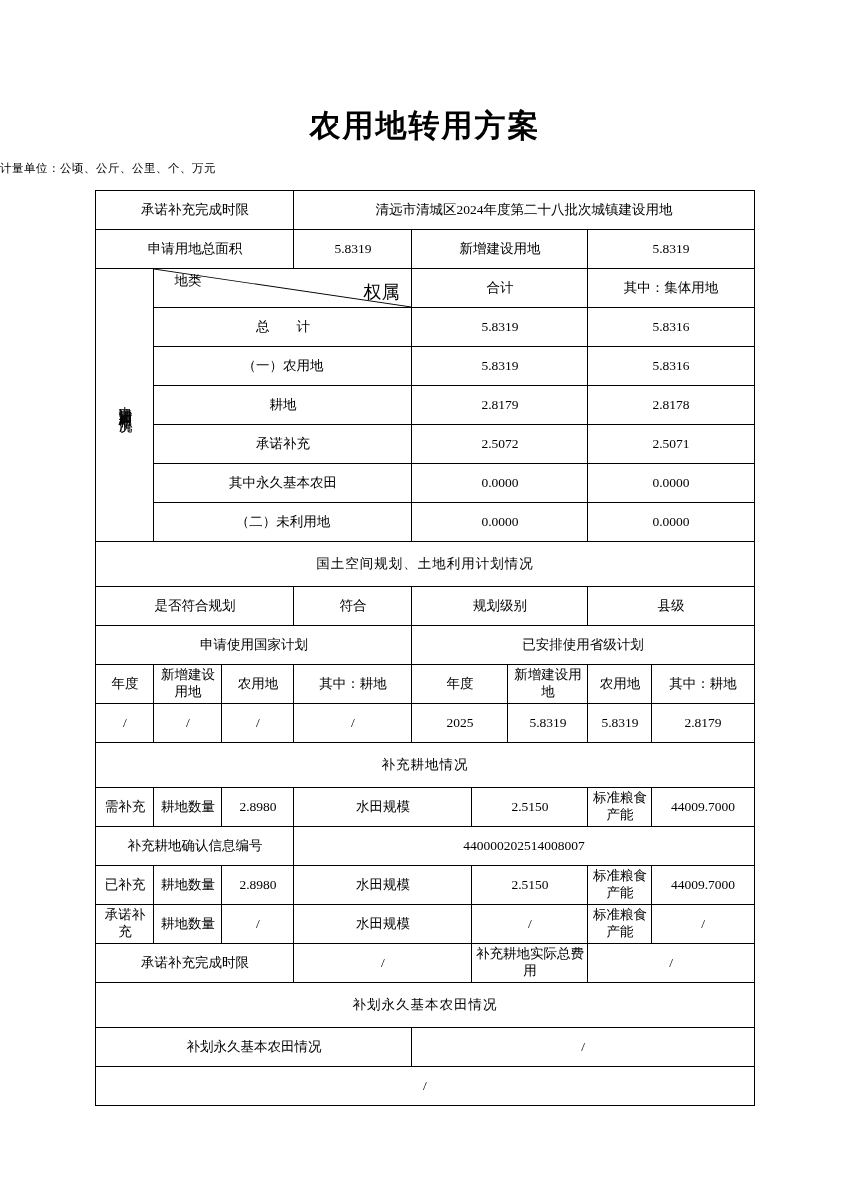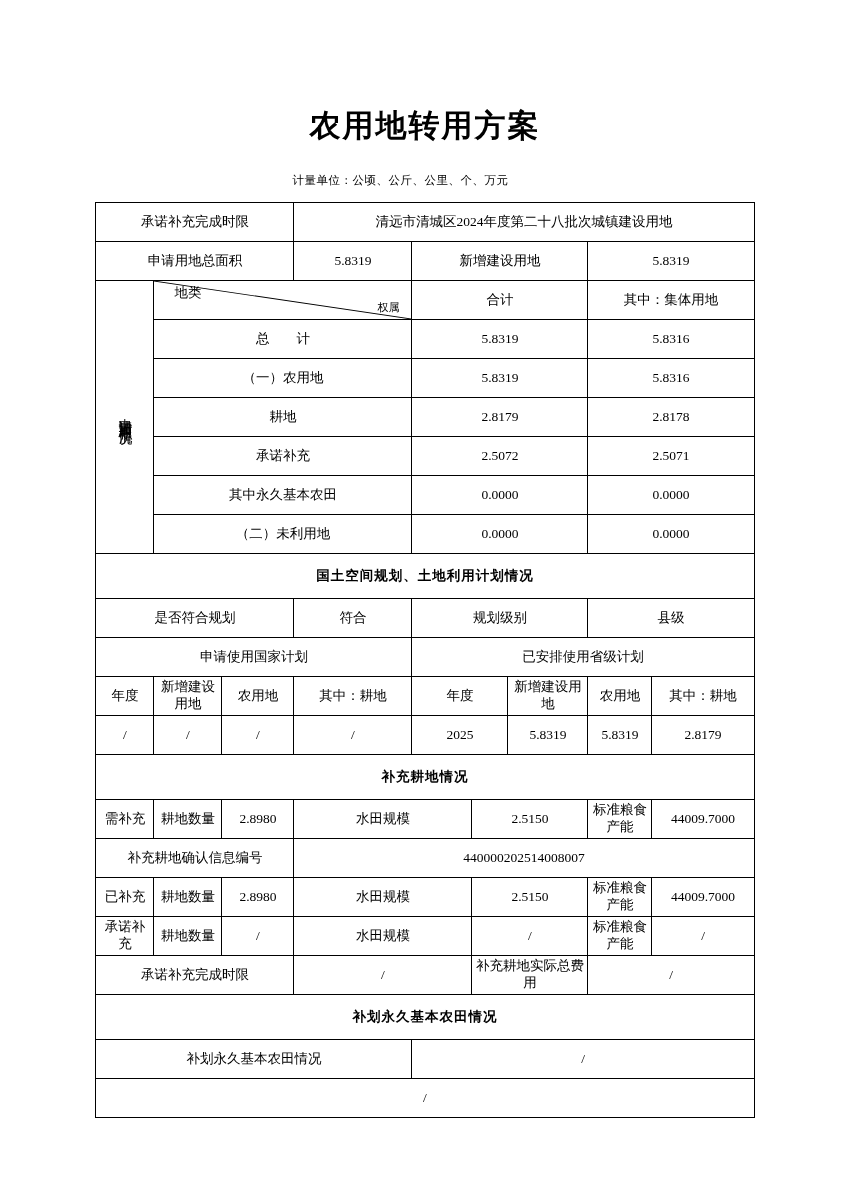--- a/index.html
+++ b/index.html
@@ -23,46 +23,45 @@
   }
   .doc-title {
     text-align: center;
     font-size: 31px;
     font-weight: bold;
     letter-spacing: 2px;
     margin-top: 105px;
     font-family: "Liberation Serif", "DejaVu Serif", serif;
   }
   .unit-note {
-    text-align: center;
+    text-align: left;
     font-size: 11.5px;
-    margin-top: 26px;
+    margin-top: 14px;
     padding-right: 96px;
     letter-spacing: 0.5px;
-    padding-left: 47px;
   }
   table.main {
     border-collapse: collapse;
     margin: 14px auto 0 auto;
     width: 658px;
     table-layout: fixed;
   }
   table.main td {
     border: 1px solid #000;
     text-align: center;
     vertical-align: middle;
     font-size: 13.5px;
     height: 34px;
     padding: 2px 3px;
     line-height: 1.25;
   }
   td.tall { height: 56px; }
   .section-title {
     font-size: 16px;
-    font-weight: bold;
+    font-weight: normal;
     letter-spacing: 1px;
   }
   .vert {
     writing-mode: vertical-rl;
     text-orientation: upright;
     letter-spacing: 2px;
     display: inline-block;
     font-size: 13.5px;
     line-height: 1.35;
   }
@@ -78,21 +77,21 @@
   }
   .diag-cell .dl svg { display: block; width: 100%; height: 100%; }
   .diag-cell .lbl-a {
     position: absolute;
     left: 20px; top: 4px;
     font-size: 13.5px;
   }
   .diag-cell .lbl-b {
     position: absolute;
     right: 12px; bottom: 4px;
-    font-size: 11px;
+    font-size: 18px;
     margin-left: 8px;
   }
   .small2 {
     font-size: 11.5px;
     line-height: 1.15;
   }
   .blank-area td {
     height: 125px;
   }
 </style>

